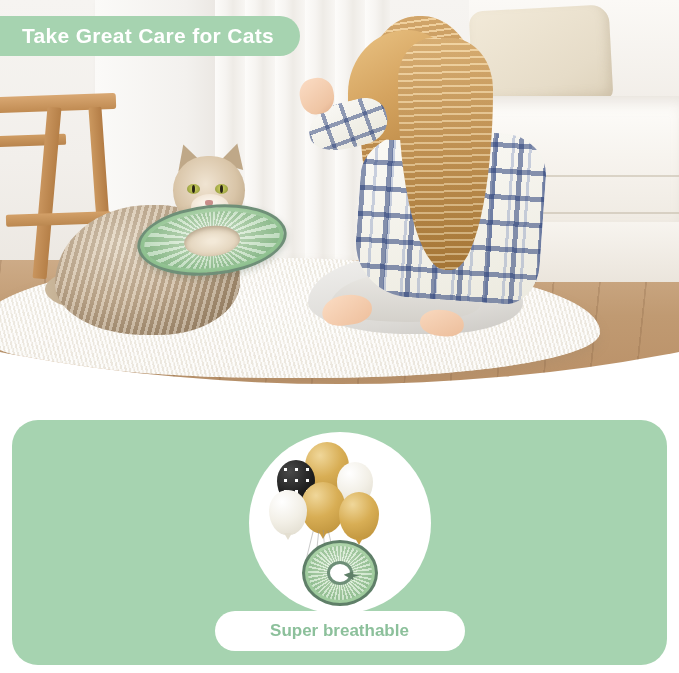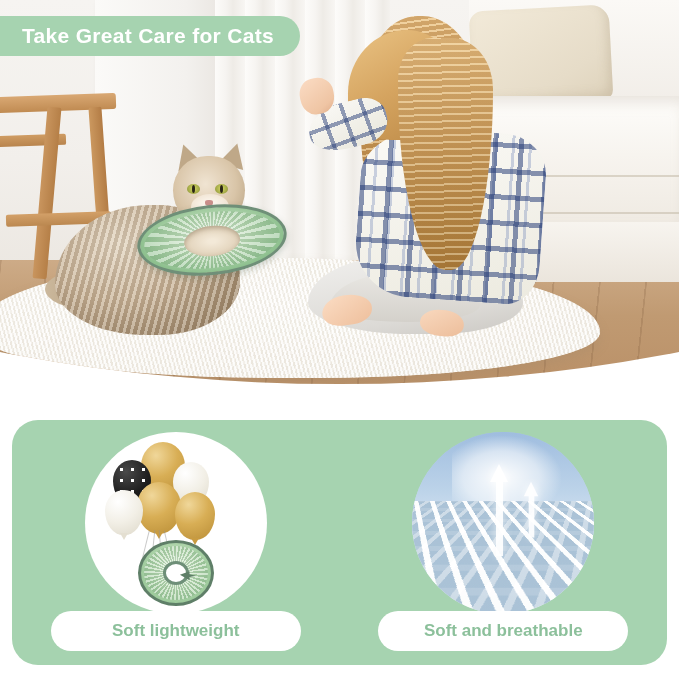--- a/index.html
+++ b/index.html
@@ -578,35 +578,19 @@
             <span style="left:30px; transform:rotate(-13deg);"></span>
           </div>
         </div>
         <div class="donut">
           <div class="donut-pleats"></div>
           <div class="donut-hole"></div>
           <div class="donut-clip"></div>
         </div>
       </div>
       <div class="pill">
-        <span class="pill-text">Soft lightweight</span>
+        <span class="pill-text">Super breathable</span>
       </div>
     </div>
 
-    <div class="feature">
-      <div class="circle mesh">
-        <div class="mesh-sky"></div>
-        <div class="mesh-cloud"></div>
-        <div class="mesh-grid">
-          <div class="hexes"></div>
-        </div>
-        <div class="arrow-stem s1"></div>
-        <div class="arrow a1"></div>
-        <div class="arrow-stem s2"></div>
-        <div class="arrow a2"></div>
-      </div>
-      <div class="pill">
-        <span class="pill-text">Soft and breathable</span>
-      </div>
-    </div>
 
   </div>
 </div>
 
 </body></html>

